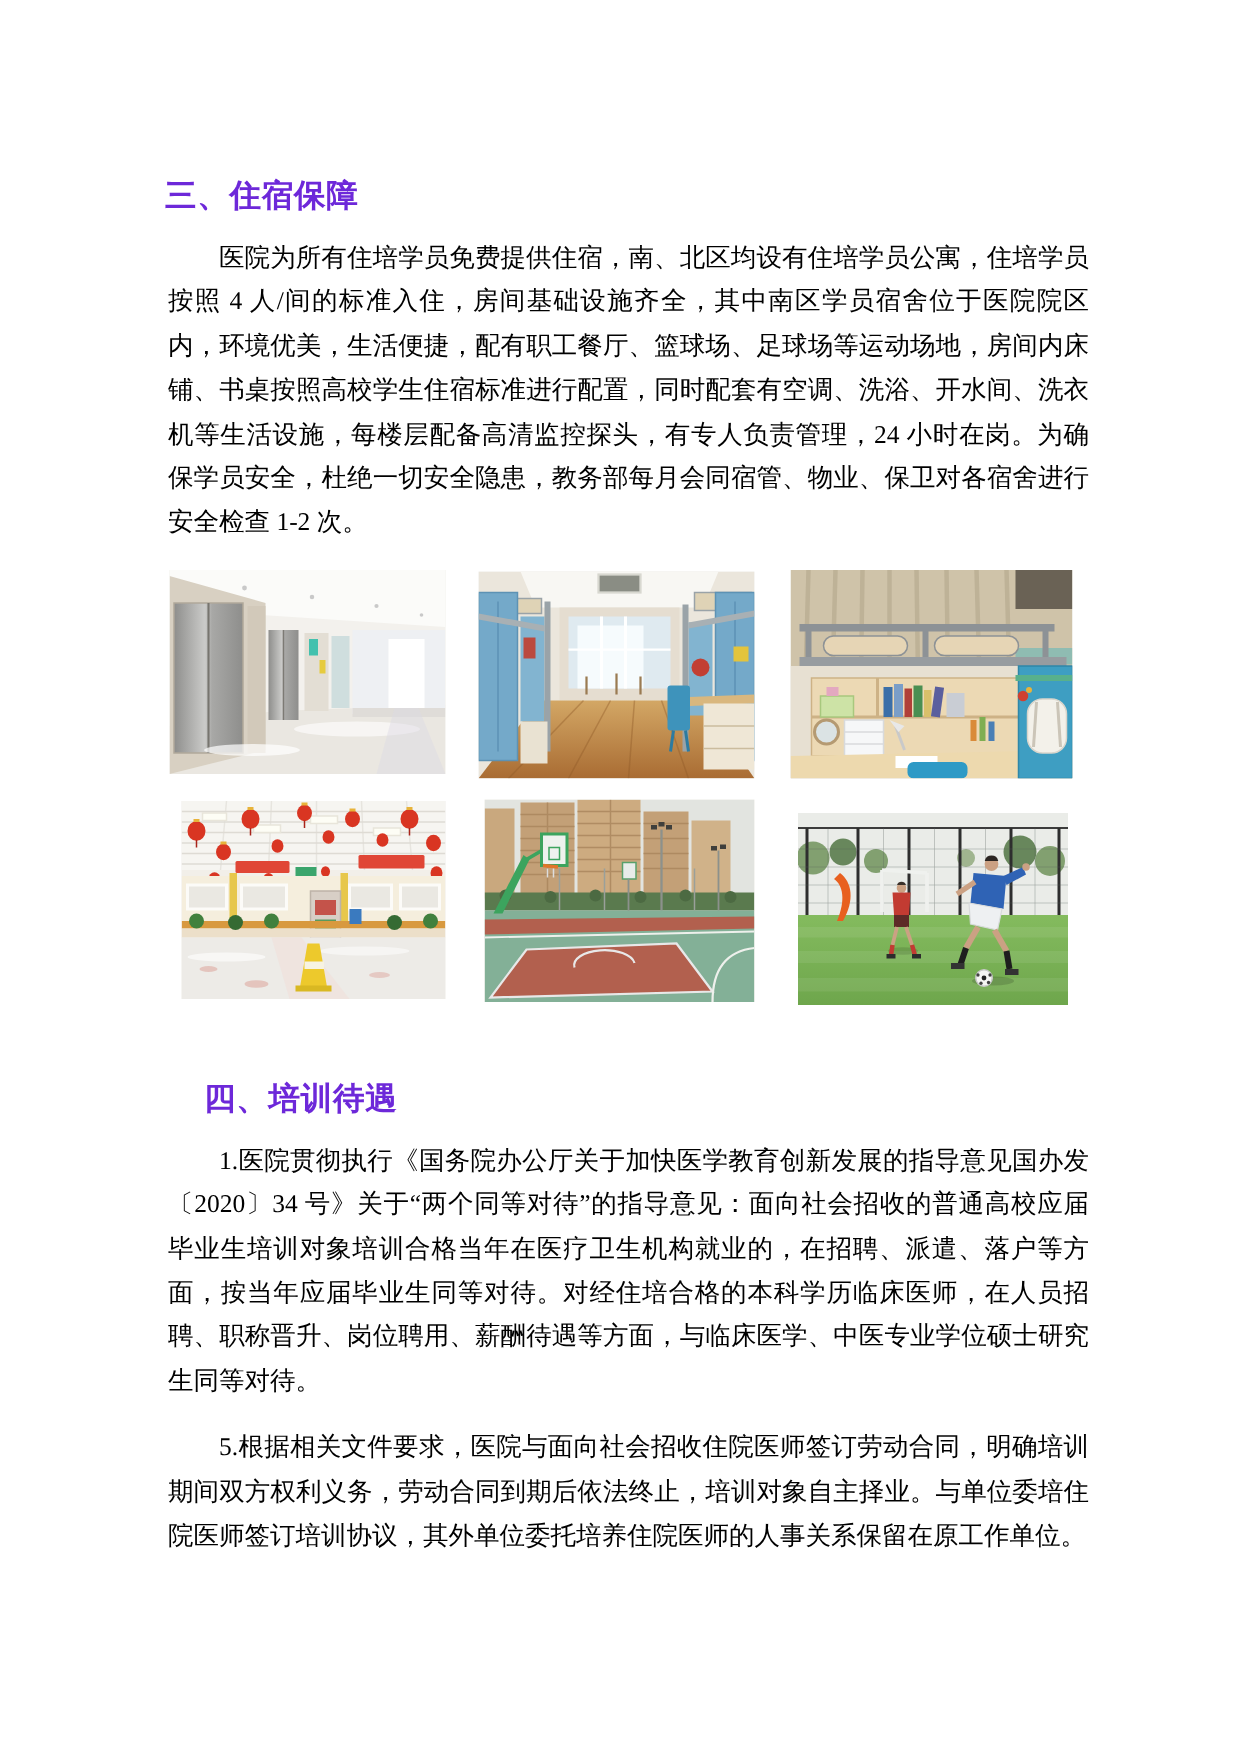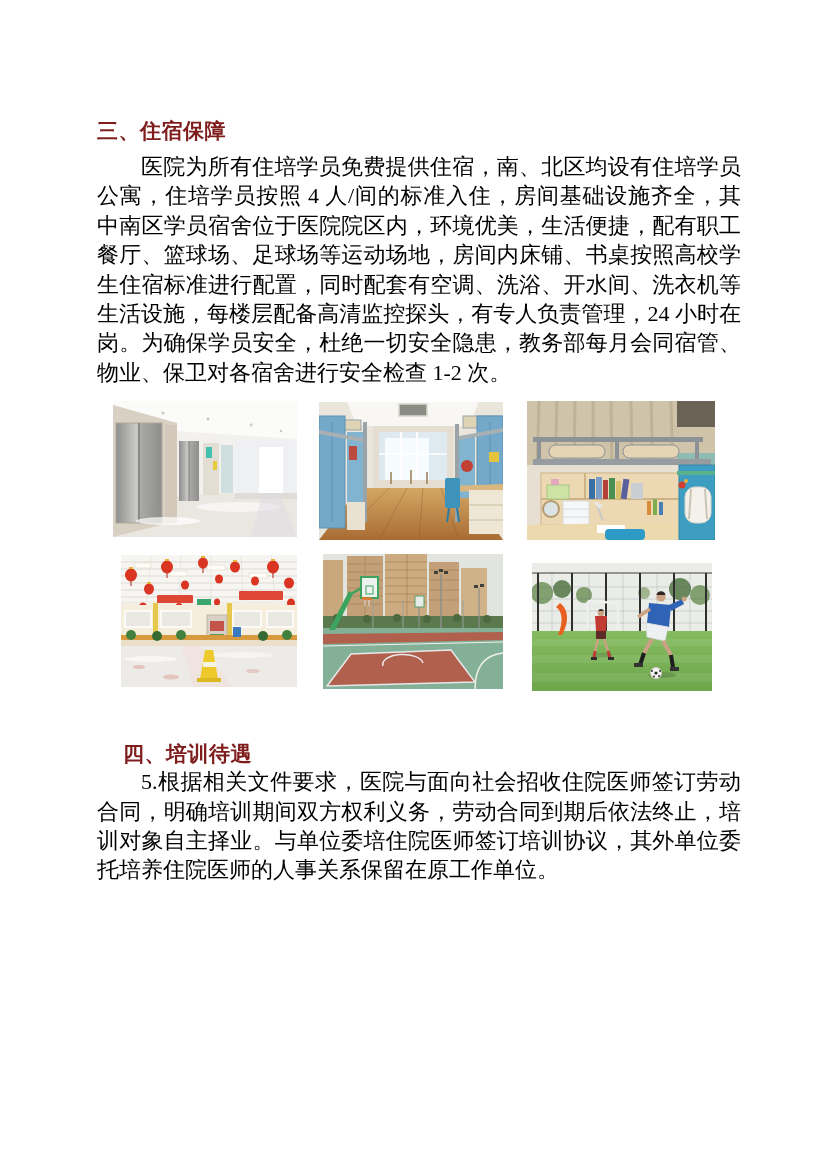--- a/index.html
+++ b/index.html
@@ -1,24 +1,24 @@
 <!DOCTYPE html>
 <html><head>
 <meta charset="utf-8">
 <style>
   html,body{margin:0;padding:0;background:#ffffff;}
   .page{position:relative;width:827px;height:1169px;background:#ffffff;overflow:hidden;
         font-family:"Liberation Serif","DejaVu Serif",serif;color:#000;}
   .content{position:absolute;left:97px;top:0;width:644px;}
   .hd{font-family:"Liberation Sans","DejaVu Sans",sans-serif;font-weight:700;
-      font-size:21px;line-height:26px;margin:0;color:#7f1d1d;letter-spacing:0.5px;}
+      font-size:21px;line-height:26px;margin:13px;color:#6d28d9;letter-spacing:0.5px;}
   #h3{margin-top:118px;}
   #h4{margin-top:50px;padding-left:26px;}
-  .body{font-size:22px;line-height:29.4px;text-align:justify;text-justify:inter-character;
-        text-indent:2em;margin:0;color:#000;}
+  .body{font-size:17px;line-height:29.4px;text-align:justify;text-justify:inter-character;
+        text-indent:2em;margin:15px;color:#000;}
   #p3{margin-top:8px;}
   #p41{margin-top:8px;}
   #p42{margin-top:0;}
   .photos{position:relative;height:292px;margin-top:12px;}
   .ph{position:absolute;margin:0;padding:0;overflow:hidden;background:#f0efec;}
   .ph svg{display:block;width:100%;height:100%;}
   #ph1{left:16px;top:2px;width:184px;height:136px;}
   #ph2{left:222px;top:3px;width:184px;height:138px;}
   #ph3{left:430px;top:2px;width:188px;height:139px;}
   #ph4{left:24px;top:156px;width:176px;height:132px;}
@@ -432,17 +432,18 @@
             <circle cx="122" cy="113.5" r="1.1" fill="#222222" opacity="0.85"></circle>
             <circle cx="127" cy="113" r="1.1" fill="#222222" opacity="0.85"></circle>
           </g>
         </svg>
       </figure>
 
     </div>
 
     <h2 class="hd" id="h4">四、培训待遇</h2>
 
+    <p class="body" id="p41">1.医院贯彻执行《国务院办公厅关于加快医学教育创新发展的指导意见国办发〔2020〕34 号》关于“两个同等对待”的指导意见：面向社会招收的普通高校应届毕业生培训对象培训合格当年在医疗卫生机构就业的，在招聘、派遣、落户等方面，按当年应届毕业生同等对待。对经住培合格的本科学历临床医师，在人员招聘、职称晋升、岗位聘用、薪酬待遇等方面，与临床医学、中医专业学位硕士研究生同等对待。</p>
 
     <p class="body" id="p42">5.根据相关文件要求，医院与面向社会招收住院医师签订劳动合同，明确培训期间双方权利义务，劳动合同到期后依法终止，培训对象自主择业。与单位委培住院医师签订培训协议，其外单位委托培养住院医师的人事关系保留在原工作单位。</p>
 
   </div>
 </div>
 
 </body></html>

